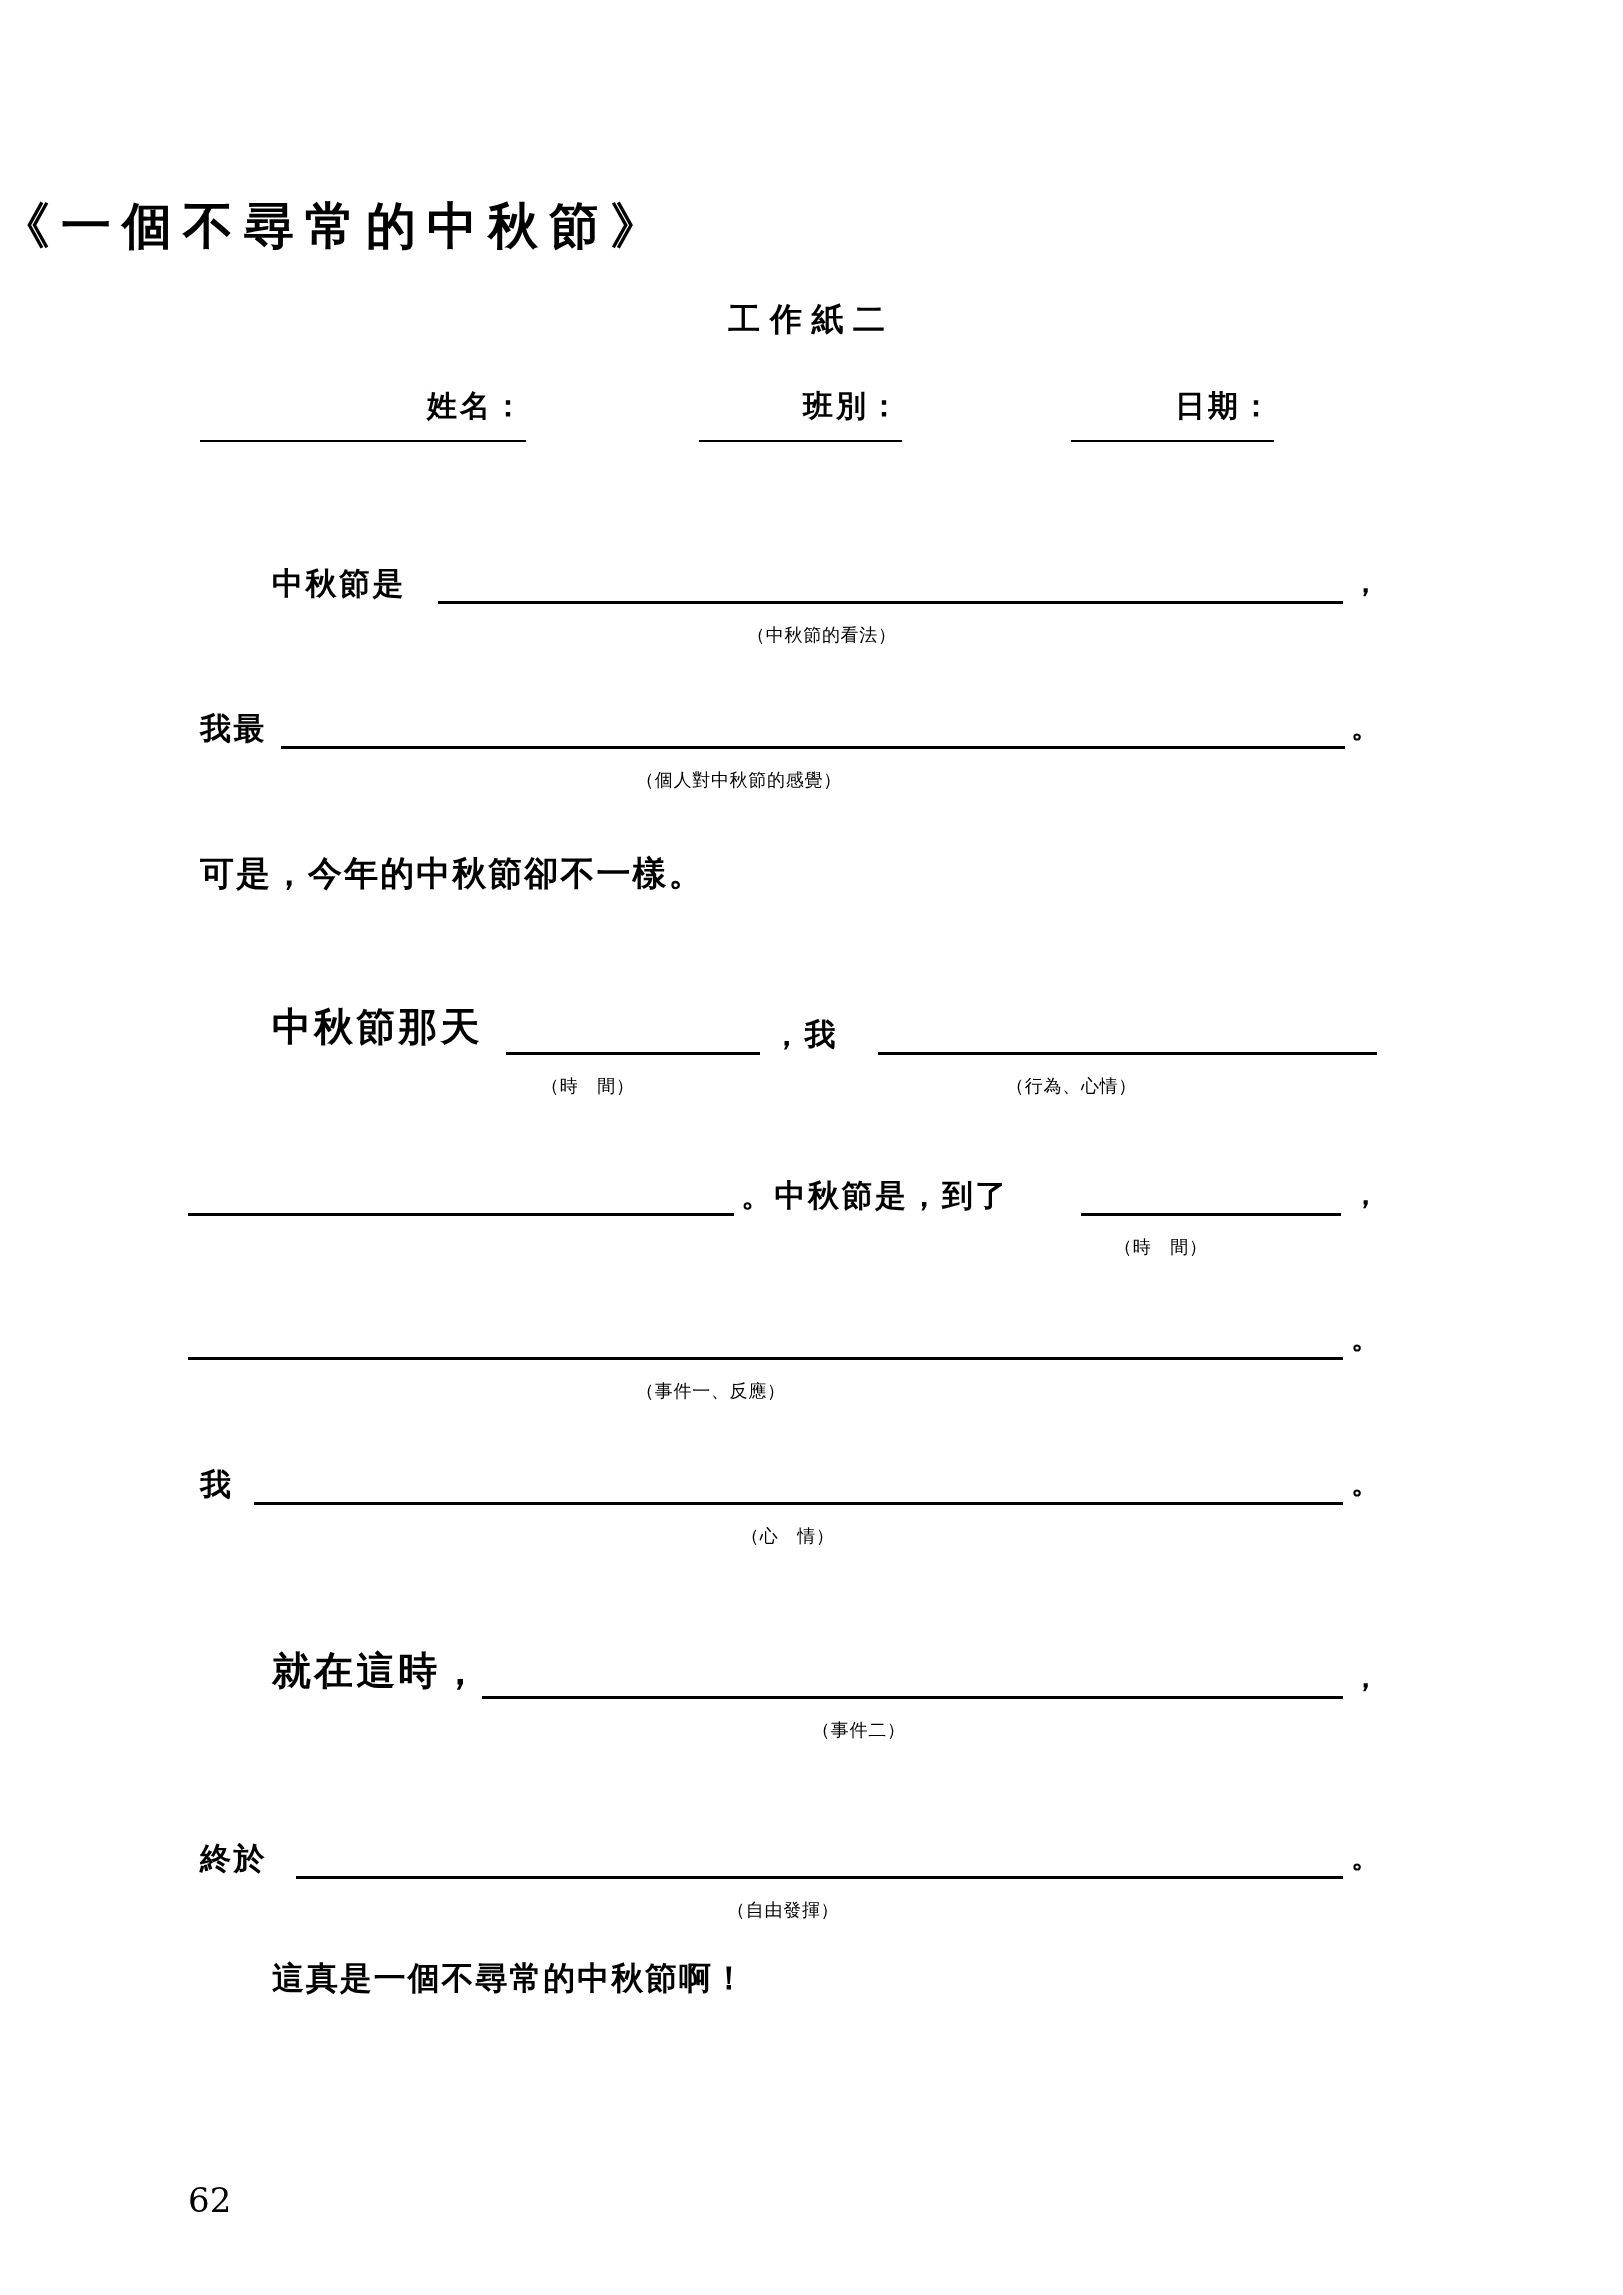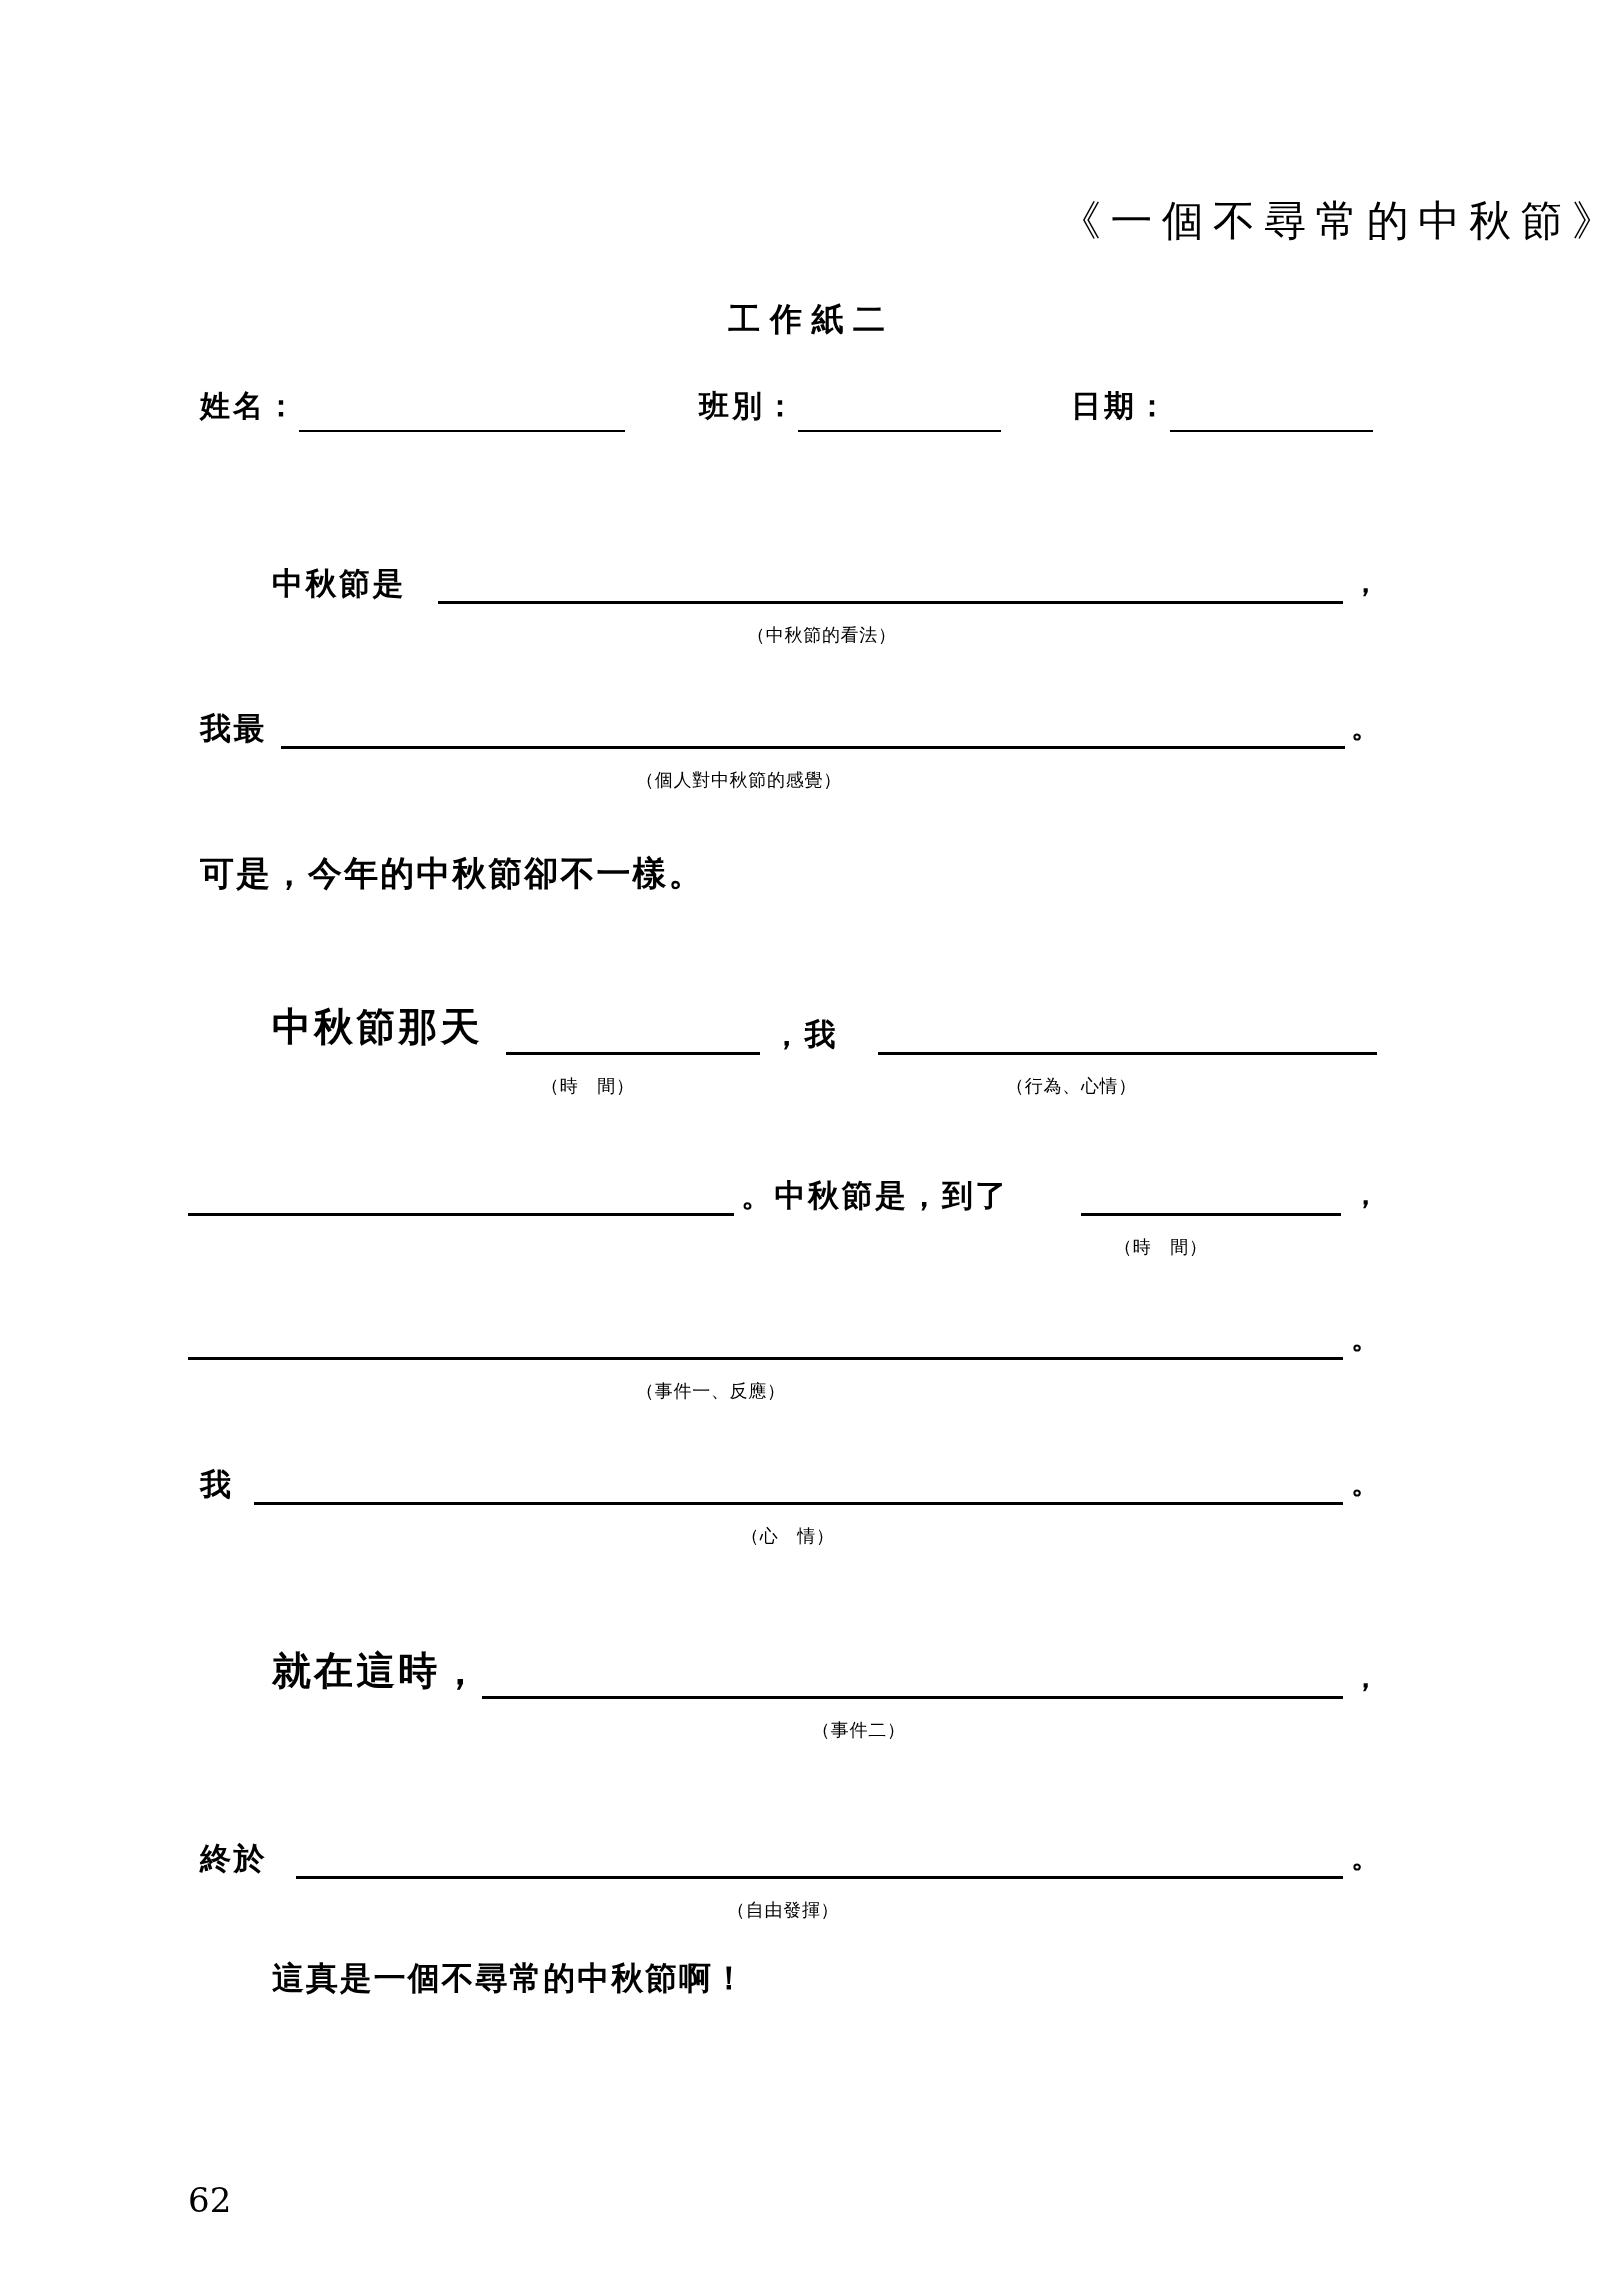--- a/index.html
+++ b/index.html
@@ -33,24 +33,24 @@
     font-weight: 400;
     white-space: nowrap;
   }
 
   
   .doc-title {
     position: absolute;
     left: 0;
     right: 0;
     top: 193px;
-    text-align: right;
-    font-size: 42px;
+    text-align: left;
+    font-size: 50px;
     letter-spacing: 0.22em;
-    font-weight: 400;
+    font-weight: 700;
   }
   .doc-subtitle {
     position: absolute;
     left: 0;
     right: 0;
     top: 298px;
     text-align: center;
     font-size: 32px;
     letter-spacing: 0.30em;
     font-weight: 700;
@@ -60,21 +60,23 @@
   .meta-row {
     position: absolute;
     top: 391px;
     left: 200px;
     width: 1243px;
     height: 51px;
   }
   .meta-field {
     position: absolute;
     display: flex;
+    align-items: flex-end;
     height: 51px;
+    flex-direction: column;
   }
   .meta-label {
     font-size: 30px;
     font-weight: 700;
     letter-spacing: 0.10em;
     line-height: 1;
     padding-bottom: 3.4px;
   }
   .meta-blank {
     border-bottom: 2.5px solid #000;

